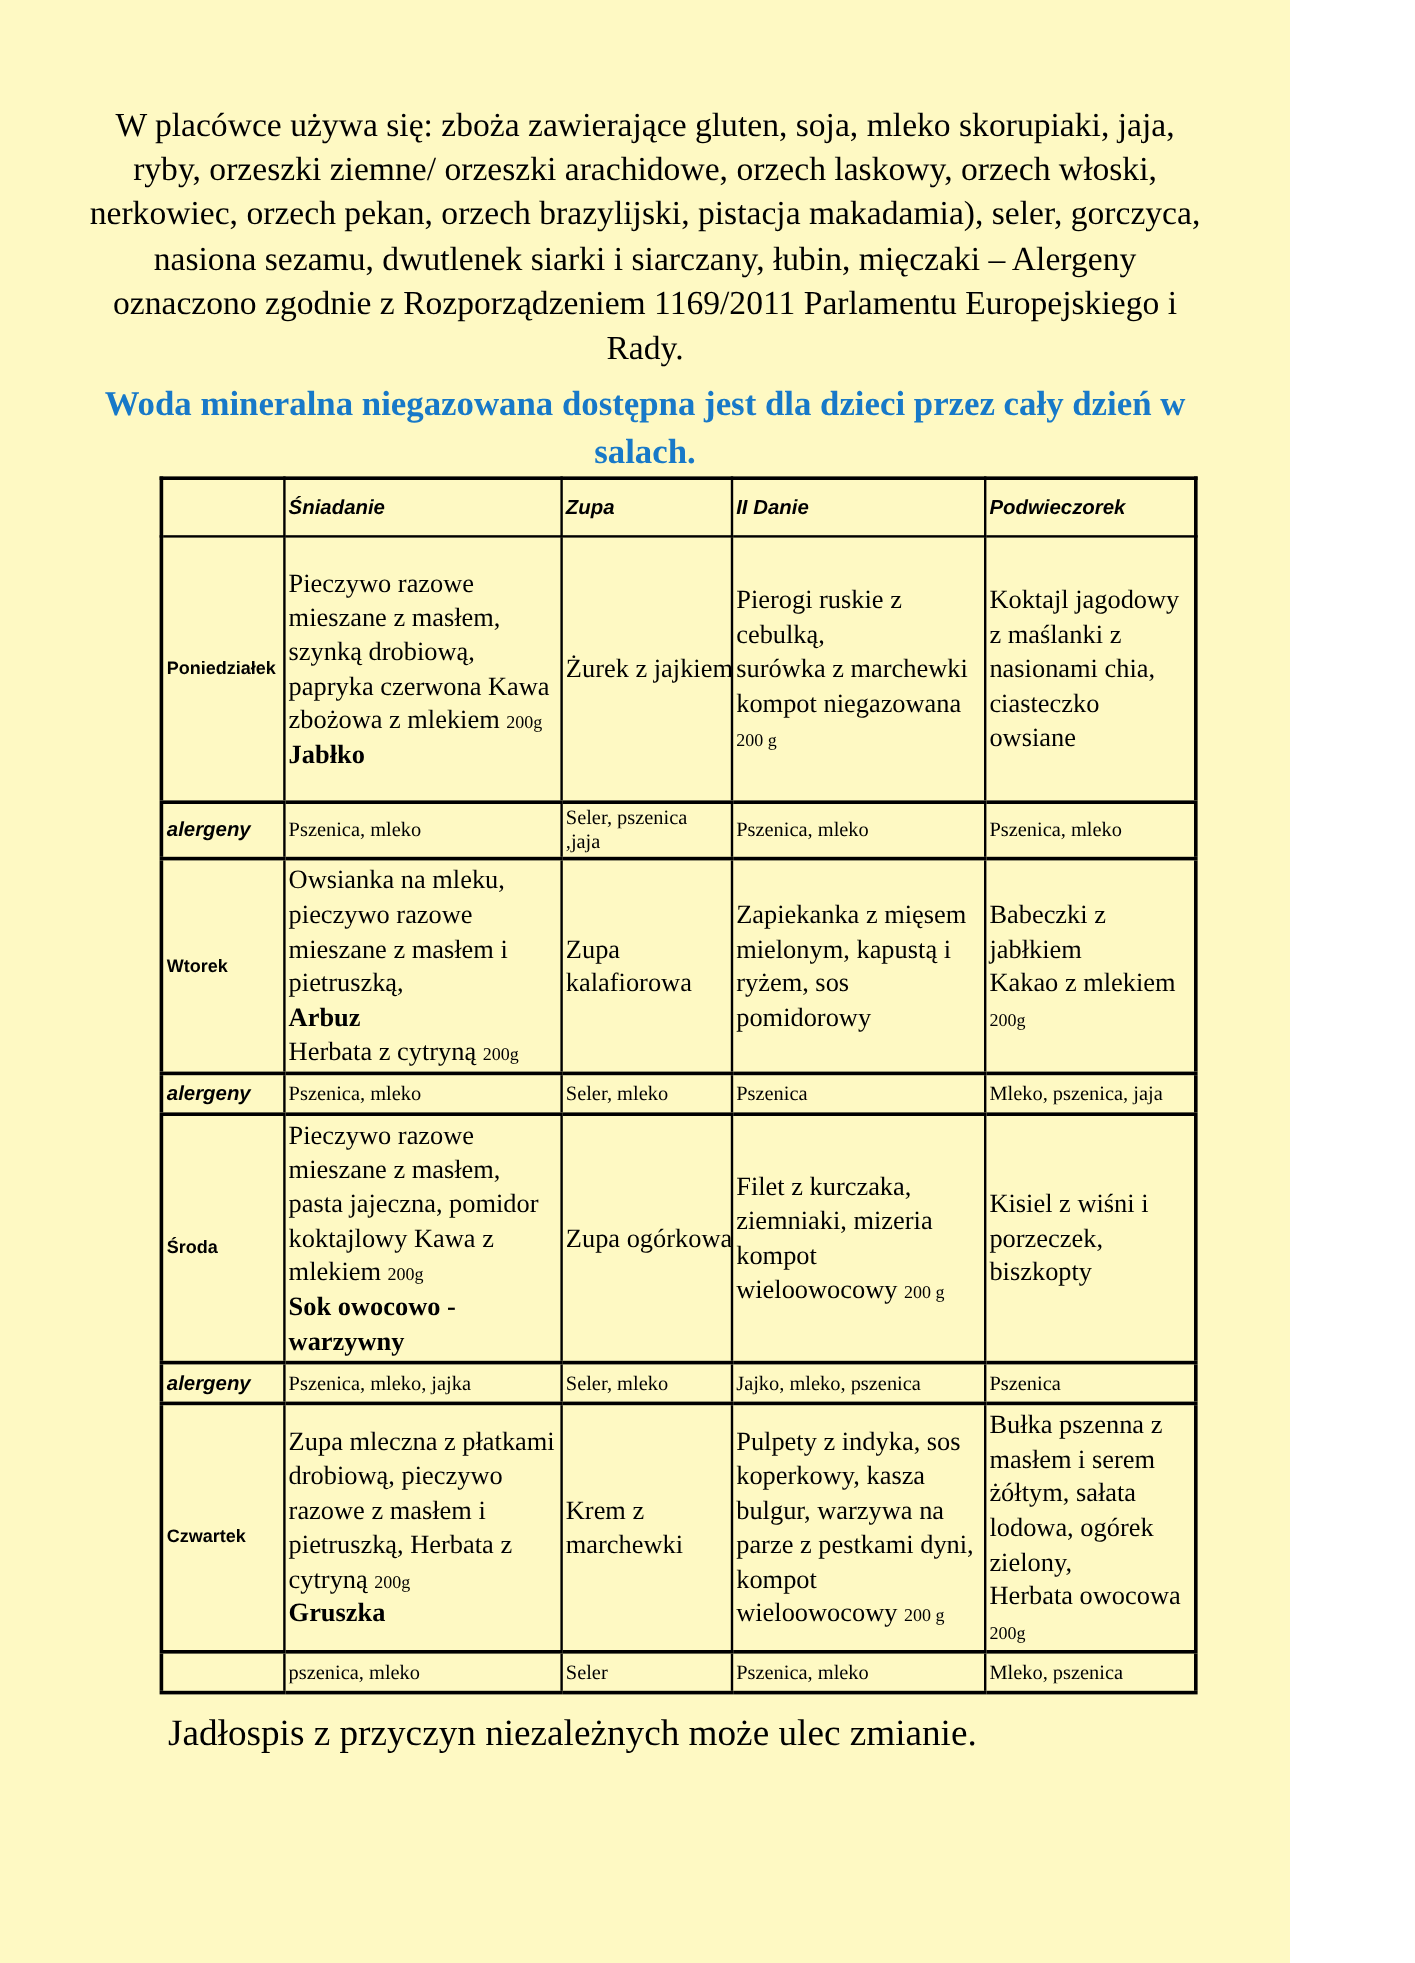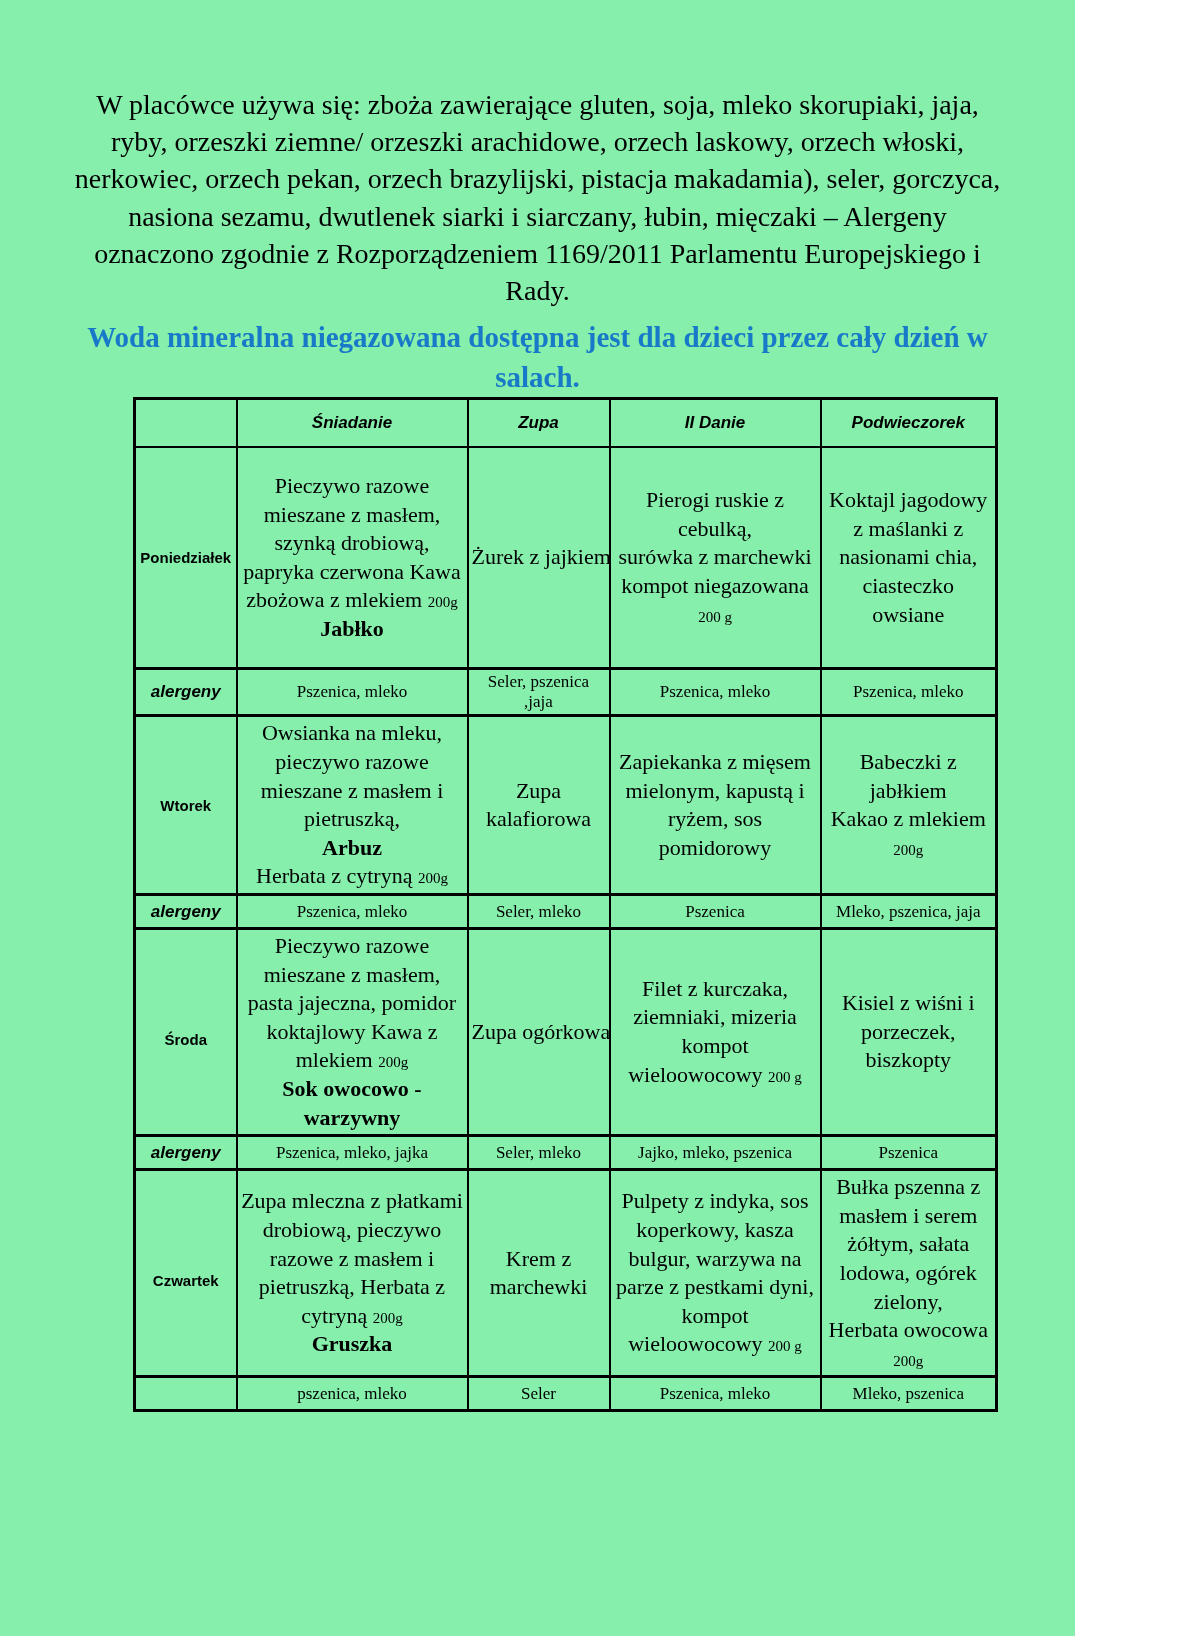--- a/index.html
+++ b/index.html
@@ -1,38 +1,38 @@
 <!DOCTYPE html>
 <html><head>
 <meta charset="utf-8">
 <style>
   html,body{margin:0;padding:0;background:#fff;}
   .page{
-    width:1075px;min-height:1636px;background:#86efac;color:#000;
+    width:1075px;min-height:1636px;background:#fef9c3;color:#000;
     font-family:"Liberation Serif",serif;box-sizing:border-box;
     padding-top:86px;position:relative;
   }
   .intro{
     width:930px;margin:0 auto;text-align:center;
     font-size:28px;line-height:1.33;
   }
   .water{
     width:930px;margin:8px auto 0;text-align:center;
     font-size:29px;line-height:1.38;font-weight:bold;
   }
   .daterange{
     text-align:center;font-size:43px;font-weight:normal;
     margin:6px 0 8px 0;
   }
   table.menu{
     border-collapse:collapse;table-layout:fixed;
     margin:0 0 0 133px;width:862px;border:3px solid #000;
   }
   table.menu th,table.menu td{
-    border:2px solid #000;text-align:center;vertical-align:middle;
+    border:2px solid #000;text-align:left;vertical-align:middle;
     padding:2px 3px;box-sizing:border-box;overflow:visible;
   }
   thead th{
     font-family:"Liberation Sans",sans-serif;font-style:italic;
     font-weight:bold;font-size:17px;height:48px;border-bottom:3px solid #000;
   }
   .day-cell{
     font-family:"Liberation Sans",sans-serif;font-weight:bold;
     font-size:15px;vertical-align:top;padding-top:46px;
   }
@@ -134,14 +134,15 @@
         <tr class="allergen-row">
           <td class="allergen-label"></td>
           <td>pszenica, mleko</td>
           <td>Seler</td>
           <td>Pszenica, mleko</td>
           <td>Mleko, pszenica</td>
         </tr>
       </tbody>
   </table>
 
+  <p class="footer">Jadłospis z przyczyn niezależnych może ulec zmianie.</p>
 
 </div>
 
 </body></html>

